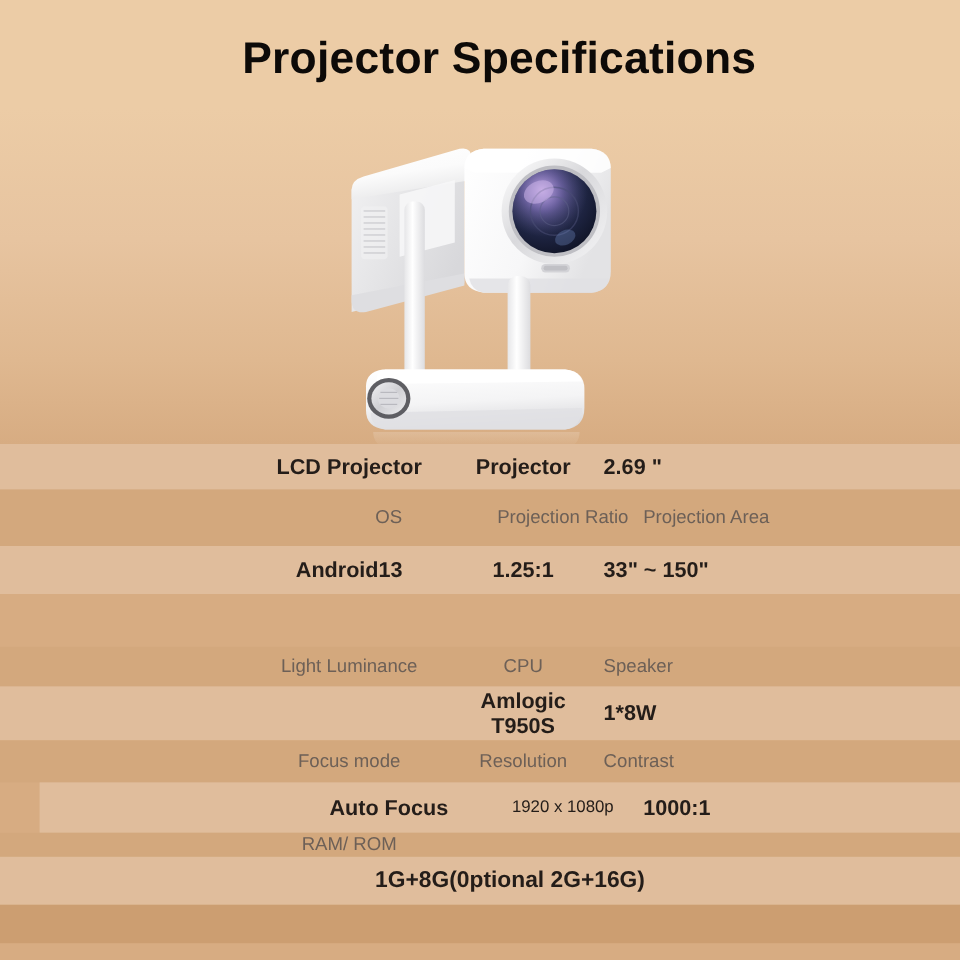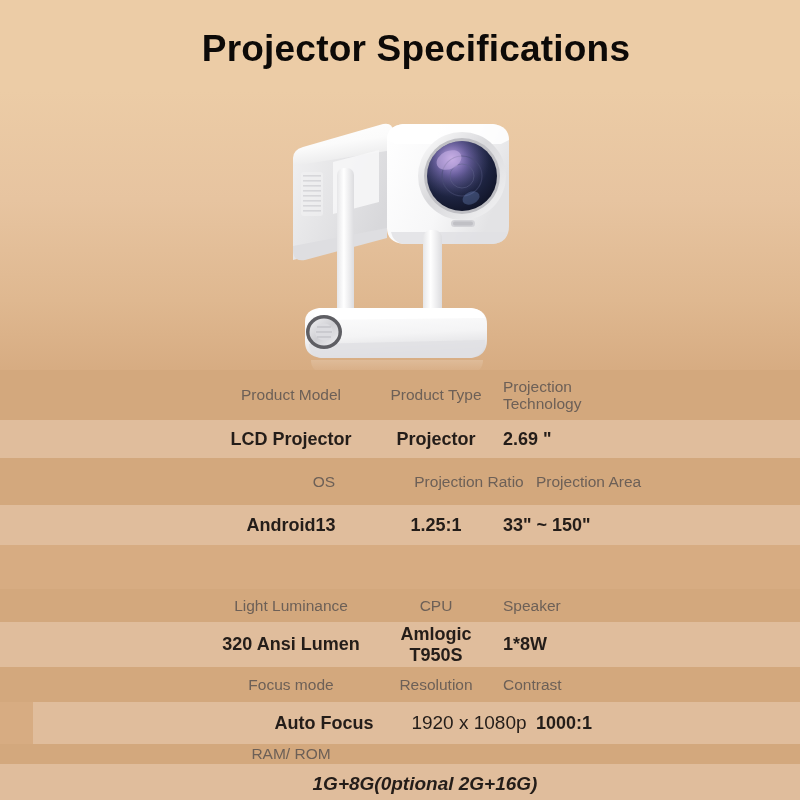--- a/index.html
+++ b/index.html
@@ -101,21 +101,21 @@
     font-size: 15.5px;
     font-weight: normal;
   }
   .val-text {
     color: #241d19;
     font-size: 18px;
     font-weight: bold;
   }
   .val-text.light {
     font-weight: normal;
-    font-size: 19px;
+    font-size: 14px;
   }
   .val-text.small {
     font-size: 19px;
   }
 </style>
 </head>
 <body>
 
 <div id="page">
 
@@ -244,33 +244,20 @@
       </g>
 
       <g opacity="0.42">
         <path d="M36,250 Q36,262 50,264 L194,264 Q208,262 208,250 Z" fill="url(#reflGrad)"></path>
       </g>
     </svg>
   </div>
 
   <div id="spec-table">
 
-    <div class="spec-row row-header" style="height:50px;">
-      <div class="cells">
-        <div class="cell c1">
-          <span class="hdr-text">Product Model</span>
-        </div>
-        <div class="cell c2">
-          <span class="hdr-text">Product Type</span>
-        </div>
-        <div class="cell c3">
-          <span class="hdr-text">Projection Technology</span>
-        </div>
-      </div>
-    </div>
 
     <div class="spec-row row-value" style="height:38px;">
       <div class="cells">
         <div class="cell c1">
           <span class="val-text">LCD Projector</span>
         </div>
         <div class="cell c2">
           <span class="val-text">Projector</span>
         </div>
         <div class="cell c3">
@@ -316,23 +303,20 @@
           <span class="hdr-text">CPU</span>
         </div>
         <div class="cell c3">
           <span class="hdr-text">Speaker</span>
         </div>
       </div>
     </div>
 
     <div class="spec-row row-value" style="height:45px;">
       <div class="cells">
-        <div class="cell c1">
-          <span class="val-text">320 Ansi Lumen</span>
-        </div>
         <div class="cell c2">
           <span class="val-text">Amlogic T950S</span>
         </div>
         <div class="cell c3">
           <span class="val-text">1*8W</span>
         </div>
       </div>
     </div>
 
     <div class="spec-row row-header" style="height:35px;">
@@ -364,21 +348,21 @@
     </div>
 
     <div class="spec-row row-header" style="height:20px;">
       <div class="cells">
         <div class="cell c1">
           <span class="hdr-text">RAM/ ROM</span>
         </div>
       </div>
     </div>
 
-    <div class="spec-row row-value" style="height:40px;font-style:italic;">
+    <div class="spec-row row-value" style="height:40px;">
       <div class="cells">
         <div class="cell wide">
           <span class="val-text small">1G+8G(0ptional 2G+16G)</span>
         </div>
       </div>
     </div>
 
     <div class="spec-row row-footer" style="height:32px;"></div>
 
   </div>

